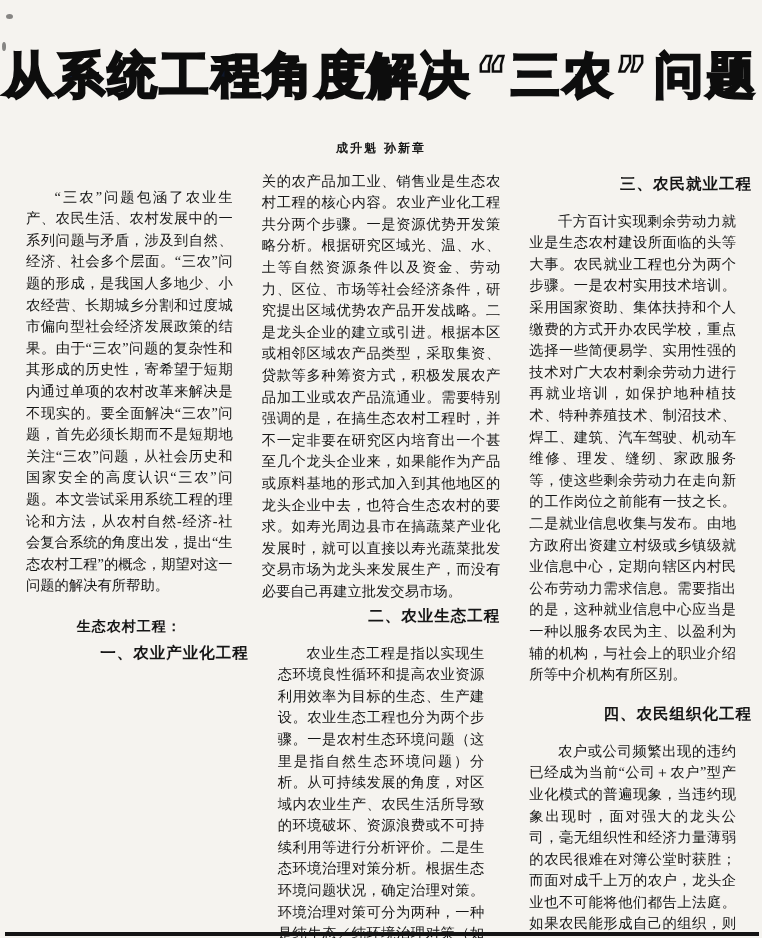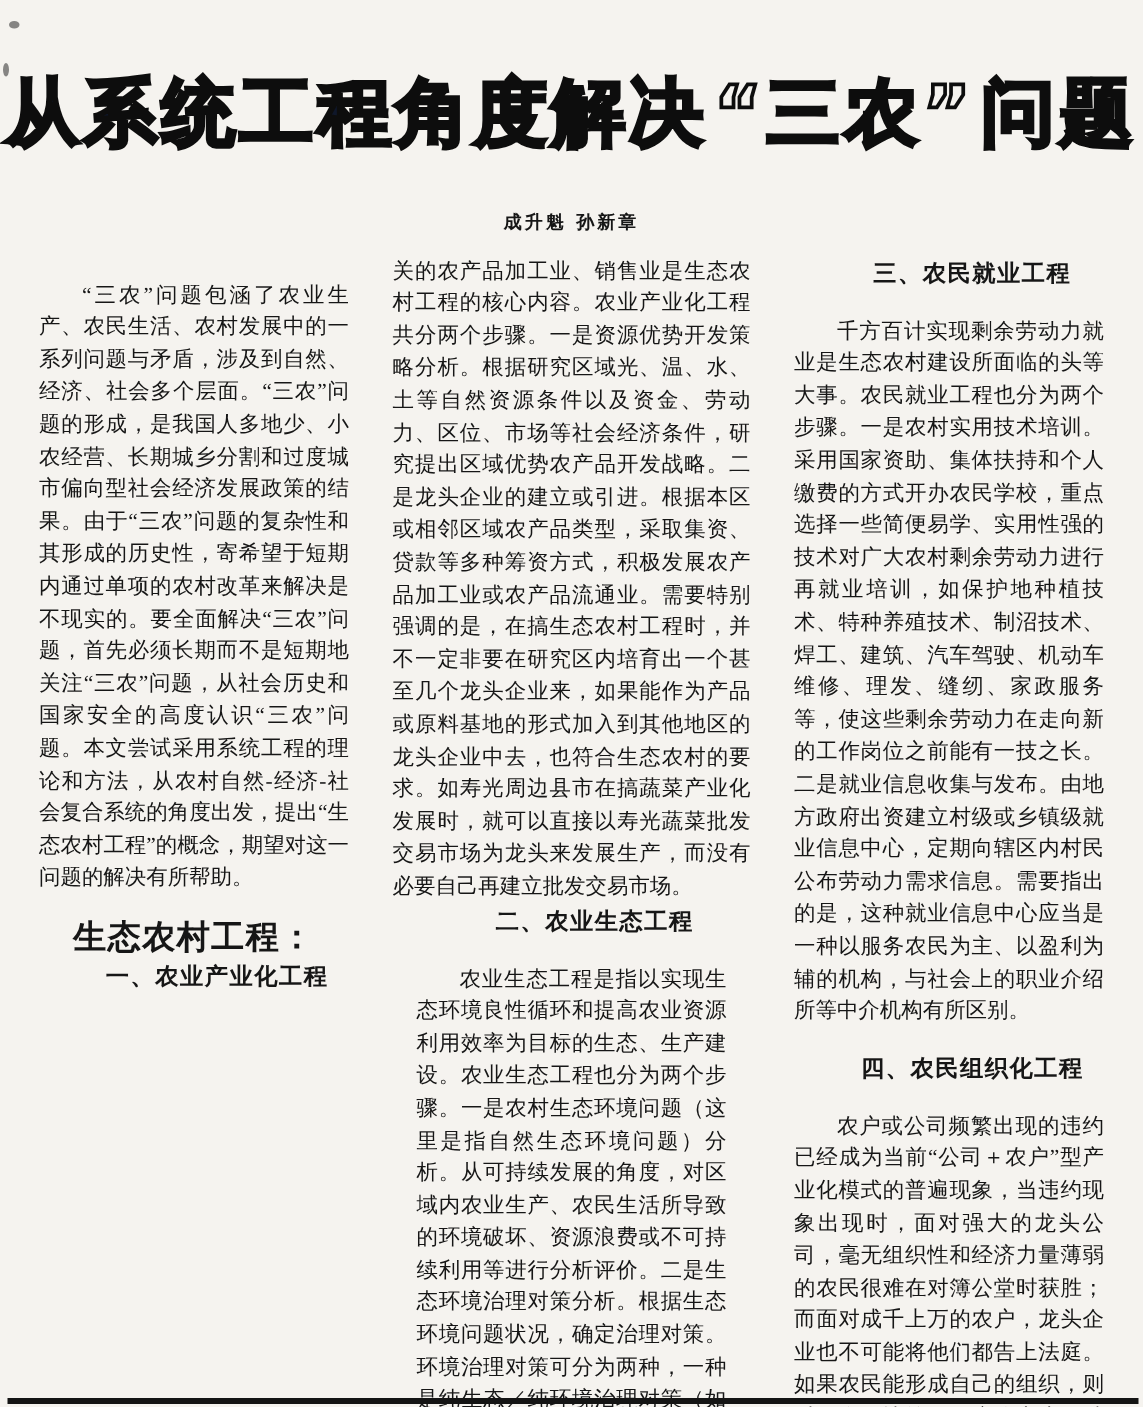--- a/index.html
+++ b/index.html
@@ -53,32 +53,32 @@
     line-height:21.6px;
     text-align:justify;
   }
   .para{margin:16px;text-indent:2em;}
   .cont{margin:0;text-indent:0;}
   .center-head{
     margin:3px 0 2px 0;
     text-align:center;
     font-family:"DejaVu Sans","Liberation Sans",sans-serif;
     font-weight:700;
-    font-size:22px;
+    font-size:14px;
     line-height:26px;
     letter-spacing:1px;
   }
   .sec-head{
     margin:1px 0;
-    font-family:Liberation Mono, monospace;
+    font-family:Liberation Sans, sans-serif;
     font-weight:700;
     font-size:15.5px;
     line-height:23px;
     text-indent:2em;
-    text-align:center;
+    text-align:right;
     letter-spacing:1px;
   }
   .bottom-rule{
     position:absolute;
     left:5px;right:3px;bottom:2px;
     height:4px;
     background:#141414;
   }
   
   .speck{position:absolute;background:#2a2a2a;border-radius:50%;opacity:.55;}

